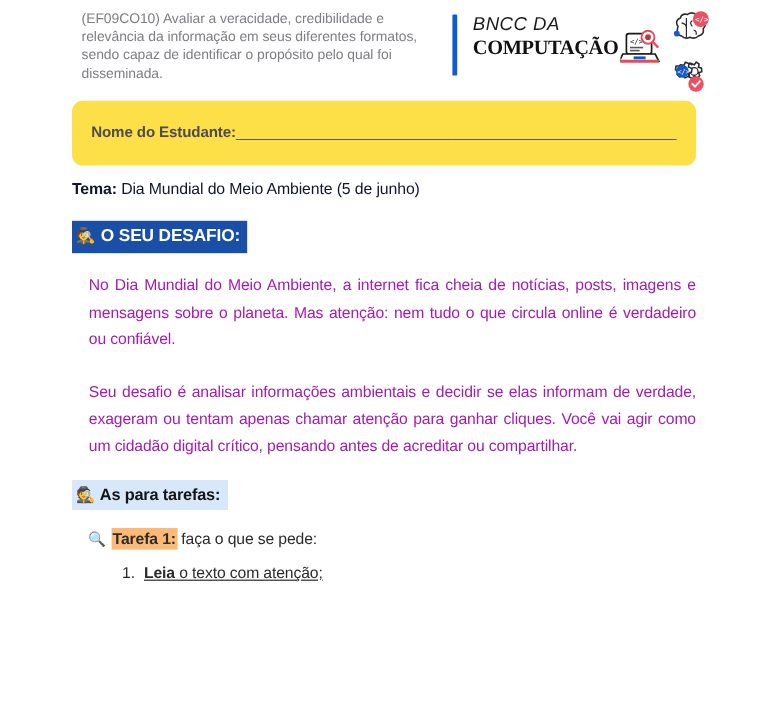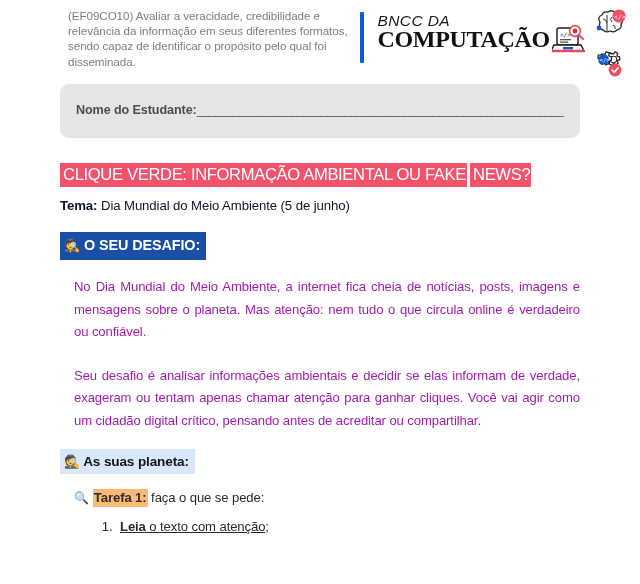--- a/index.html
+++ b/index.html
@@ -54,21 +54,21 @@
     font-family: "Liberation Sans", sans-serif;
     font-style: italic;
     font-size: 15.5px;
     letter-spacing: 0.4px;
     color: #1a1a1a;
     line-height: 16px;
   }
   .logo-comp {
     font-family: "Liberation Serif", serif;
     font-weight: bold;
-    font-size: 24px;
+    font-size: 17px;
     letter-spacing: -0.3px;
     color: #111111;
     line-height: 23px;
     margin-top: -1px;
   }
   .logo-icons {
     position: relative;
     width: 88px;
     height: 74px;
     margin-left: 2px;
@@ -77,21 +77,21 @@
   .ic {
     position: absolute;
   }
   .ic-laptop { left: 0px;  top: 16px; }
   .ic-brain  { left: 40px; top: 1px;  }
   .ic-gears  { left: 40px; top: 40px; }
 
   
   .form-box {
     margin: 10px 60px 0 60px;
-    background: #e5e5e5;
+    background: #fde047;
     border-radius: 9px;
     padding: 17px 16px 19px 16px;
     box-sizing: border-box;
   }
   .form-row {
     font-size: 12.6px;
     color: #4c4c52;
     line-height: 18px;
     white-space: nowrap;
     overflow: hidden;
@@ -255,41 +255,38 @@
 </div>
 
 <div class="form-box">
   <div class="form-row">
     <span class="form-label">Nome do Estudante:</span><span class="form-fill">______________________________________________________________</span>
   </div>
 </div>
 
 <div class="content">
 
-  <div class="title-hl">
-    <span>CLIQUE VERDE: INFORMAÇÃO AMBIENTAL OU FAKE</span><i class="title-gap"></i><span>NEWS?</span>
-  </div>
 
   <div class="tema">
     <b>Tema:</b>
     <span>Dia Mundial do Meio Ambiente (5 de junho)</span>
   </div>
 
   <div class="hl-blue">
     <span class="emoji">🕵️</span>
     <span>O SEU DESAFIO:</span>
   </div>
 
   <p class="body-text">No Dia Mundial do Meio Ambiente, a internet fica cheia de notícias, posts, imagens e mensagens sobre o planeta. Mas atenção: nem tudo o que circula online é verdadeiro ou confiável.</p>
 
   <p class="body-text second">Seu desafio é analisar informações ambientais e decidir se elas informam de verdade, exageram ou tentam apenas chamar atenção para ganhar cliques. Você vai agir como um cidadão digital crítico, pensando antes de acreditar ou compartilhar.</p>
 
   <div class="hl-lightblue">
     <span class="emoji">🕵️</span>
-    <span>As suas planeta:</span>
+    <span>As para tarefas:</span>
   </div>
 
   <div class="tarefa-line">
     <span class="mag">🔍</span><span class="tarefa-key">Tarefa 1:</span><span> faça o que se pede:</span>
   </div>
 
   <ol class="tasks">
     <li>
       <b>Leia</b><span> o texto com atenção;</span>
     </li>

